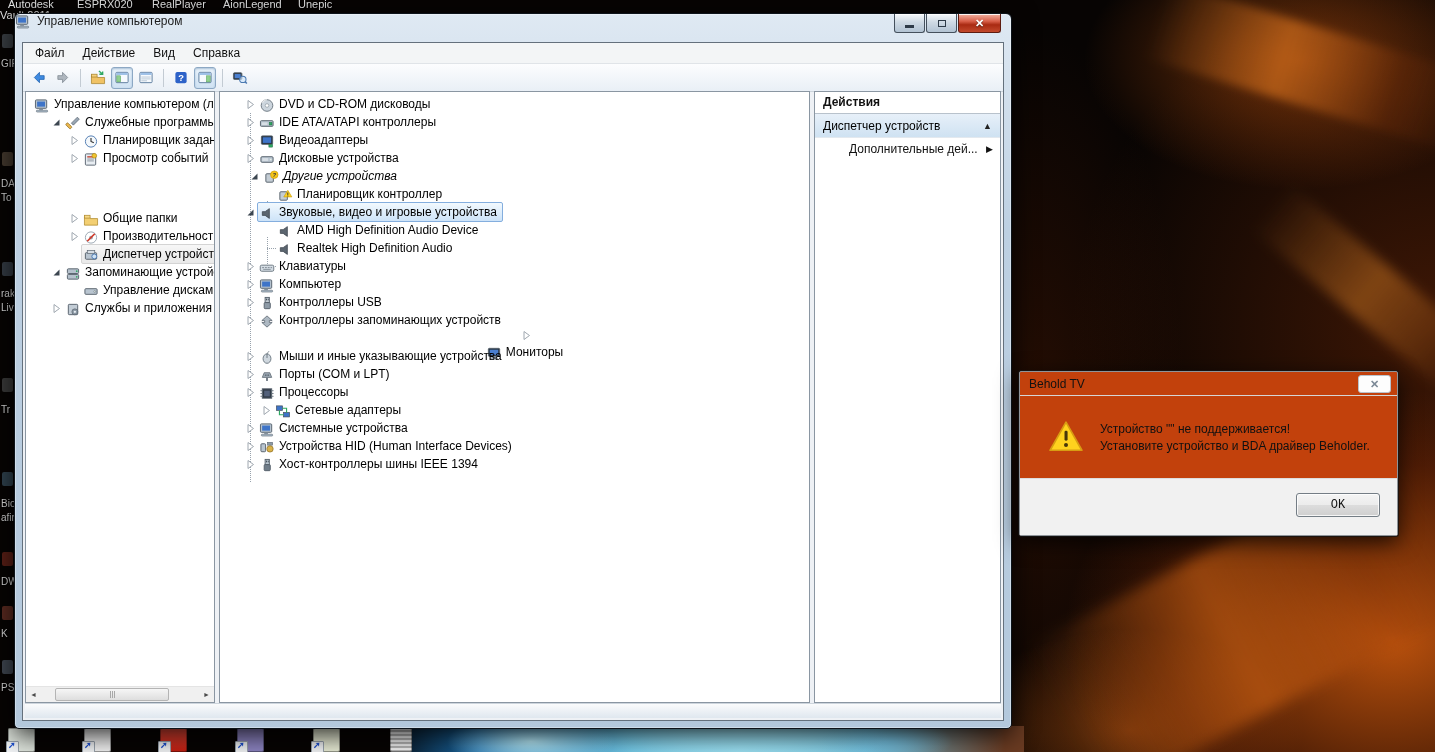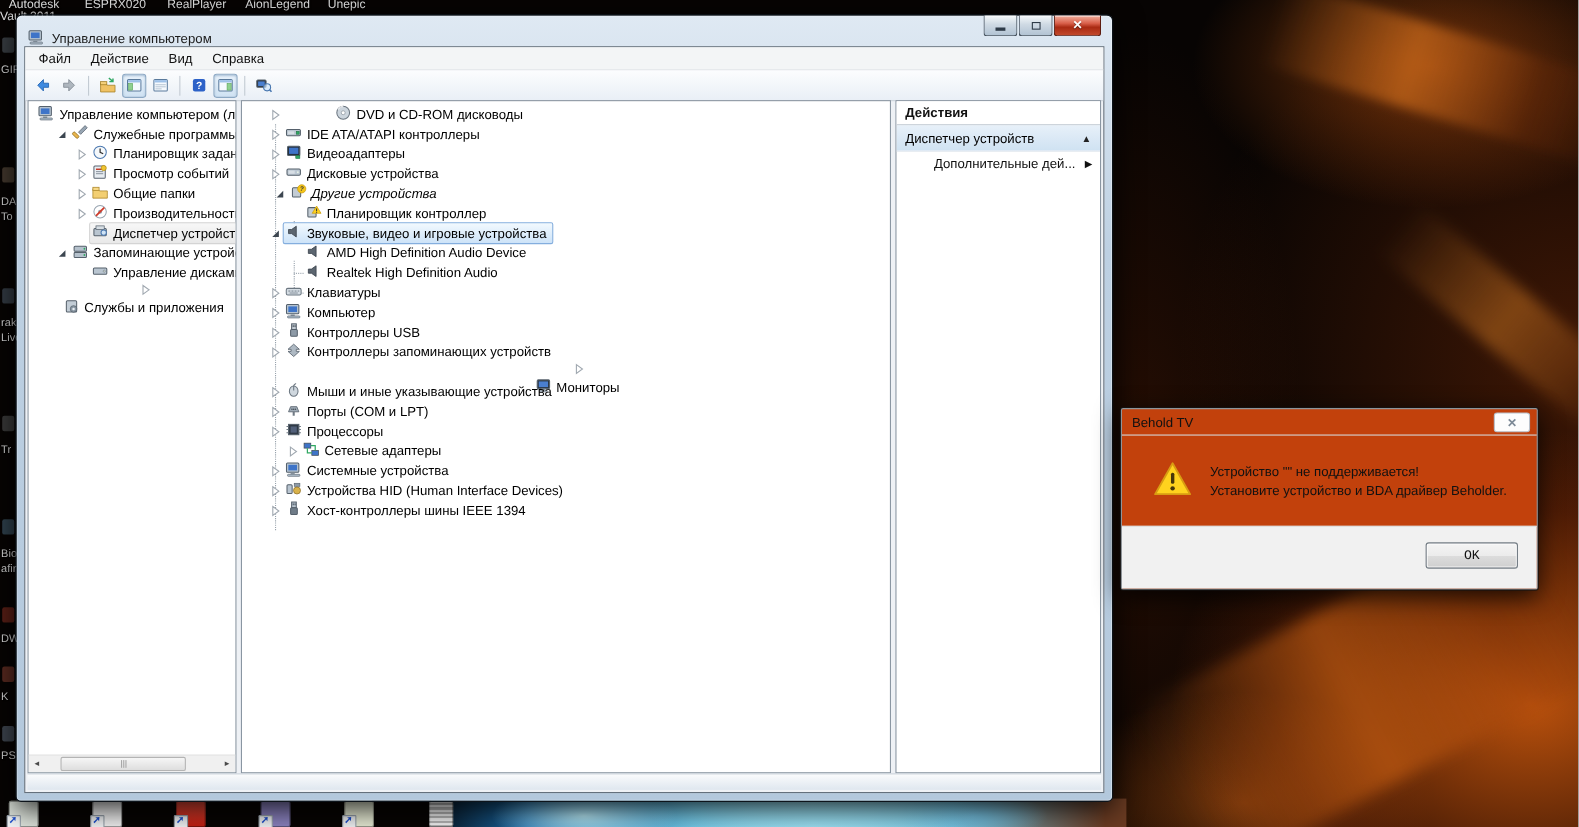--- a/index.html
+++ b/index.html
@@ -33,21 +33,21 @@
   .dico{position:absolute;border-radius:2px;}
   .shortcut{position:absolute;width:27px;height:24px;border-radius:2px;}
   .shortcut .arrow{position:absolute;left:-2px;bottom:-2px;width:11px;height:11px;background:#f2f4f6;border:1px solid #9aa4ae;border-radius:1px;}
   .shortcut .arrow:after{content:"➚";position:absolute;left:1px;top:-2px;font-size:9px;color:#1d4fd0;font-weight:bold;}
 
   
   .window{position:absolute;left:14px;top:13px;width:998px;height:716px;box-sizing:border-box;
     border:1px solid #0d141b;border-radius:6px 6px 5px 5px;
     background:linear-gradient(#dfe9f3,#bdd0e2 30%,#b3c8dc);
     box-shadow:0 0 0 1px rgba(255,255,255,.35) inset, 0 6px 26px rgba(0,0,0,.85);}
-  .titlebar{height:28px;display:flex;align-items:flex-end;gap:6px;padding-left:10px;font-size:12px;color:#1c1c1c;}
+  .titlebar{height:28px;display:flex;align-items:flex-start;gap:6px;font-size:12px;color:#1c1c1c;}
   .titlebar .ticon16{width:16px;height:16px;display:flex;}
   .caption{position:absolute;top:0px;right:10px;display:flex;}
   .cap{width:29px;height:18px;margin-left:1px;border:1px solid #44505c;border-top:none;border-radius:0 0 3px 3px;
     background:linear-gradient(#f6f9fb,#cfdae4 45%,#b2c3d3);display:flex;align-items:center;justify-content:center;
     box-shadow:inset 0 1px 0 rgba(255,255,255,.85);}
   .cap.close{width:41px;background:linear-gradient(#f3b3a2,#d9604a 40%,#a92a12 60%,#c2492c);border-color:#5d1c10;}
   .glyph-min{width:9px;height:3px;background:#2e3b48;margin-top:6px;}
   .glyph-max{width:8px;height:7px;border:1.5px solid #2e3b48;box-sizing:border-box;background:transparent;}
   .glyph-close{color:#fff;font-size:11px;font-weight:bold;text-shadow:0 1px 1px rgba(0,0,0,.5);line-height:16px;}
   .client{position:absolute;left:7px;right:7px;top:28px;bottom:7px;background:#eef1f5;border:1px solid #64707c;box-sizing:border-box;}
@@ -60,21 +60,21 @@
   .content{position:absolute;top:48px;left:2px;right:2px;bottom:17px;display:flex;gap:4px;}
   .pane{background:#fff;border:1px solid #8a96a2;box-sizing:border-box;overflow:hidden;position:relative;}
   .pane.left{width:190px;padding-top:3px;}
   .pane.center{flex:1;padding-top:3px;}
   .pane.right{width:187px;}
   .statusbar{position:absolute;left:2px;right:2px;bottom:2px;height:14px;background:linear-gradient(#fafbfc,#dfe7ef);border-top:1px solid #cdd5dd;}
 
   
   .trow{height:18px;line-height:18px;display:flex;align-items:center;white-space:nowrap;font-size:12px;color:#000;position:relative;}
   .expander{width:13px;height:13px;flex:none;display:flex;align-items:center;justify-content:center;z-index:2;background:transparent;}
-  .labwrap{display:flex;align-items:flex-start;gap:4px;padding:0 3px 0 1px;border:1px solid transparent;border-radius:2px;z-index:2;}
+  .labwrap{display:flex;align-items:flex-end;gap:4px;padding:0 3px 0 1px;border:1px solid transparent;border-radius:2px;z-index:2;}
   .labwrap.sel-blue{background:linear-gradient(#f2f9fe,#cde3f8);border-color:#84aede;}
   .labwrap.sel-gray{background:linear-gradient(#f7f7f7,#e9e9e9);border-color:#d4d4d4;}
   .ticon{width:16px;height:15px;flex:none;display:flex;align-items:center;justify-content:center;}
   .lab{padding-right:2px;}
   .vguide{position:absolute;border-left:1px dotted #98a2ac;width:0;z-index:1;}
   .hstub{position:absolute;border-top:1px dotted #98a2ac;height:0;z-index:1;}
 
   
   .hscroll{position:absolute;left:0;right:0;bottom:0;height:15px;background:#f0f0f0;border-top:1px solid #e4e4e4;display:flex;align-items:center;}
   .harrow{width:15px;height:15px;display:flex;align-items:center;justify-content:center;font-size:7px;color:#4a4a4a;}
@@ -331,21 +331,21 @@
                     <rect x="2" y="2" width="11" height="12" rx="1" fill="#e8edf2" stroke="#5a6470"></rect>
                     <rect x="4" y="4.5" width="7" height="1.4" fill="#c23b2a"></rect>
                     <rect x="4" y="7" width="7" height="1" fill="#8a949e"></rect>
                     <rect x="4" y="9" width="7" height="1" fill="#8a949e"></rect>
                     <circle cx="11.5" cy="4" r="2.5" fill="#f0c430" stroke="#b08a10" stroke-width="0.7"></circle>
                   </svg>
                 </span>
                 <span class="lab">Просмотр событий</span>
               </span>
             </div>
-            <div class="trow" style="padding-left: 42px;">
+            <div class="trow" style="padding-left: 42px; margin-top: 42px;">
               <span class="expander">
                 <svg width="11" height="11" viewBox="0 0 11 11">
                   <polygon points="3,1.5 8.5,5.5 3,9.5" fill="#ffffff" stroke="#a0a8b0"></polygon>
                 </svg>
               </span>
               <span class="labwrap">
                 <span class="ticon">
                   <svg width="16" height="15" viewBox="0 0 16 16">
                     <path d="M1 5 h5 l1.5 2 H15 v7 H1 Z" fill="#f3cf72" stroke="#b08b2f" stroke-width="0.8"></path>
                     <rect x="1" y="3.5" width="6" height="3" fill="#f7d987" stroke="#b08b2f" stroke-width="0.8"></rect>
@@ -407,21 +407,21 @@
               <span class="labwrap">
                 <span class="ticon">
                   <svg width="16" height="15" viewBox="0 0 16 16">
                     <rect x="1.5" y="5" width="13" height="6" rx="1" fill="#b9c5d0" stroke="#55606b"></rect>
                     <circle cx="12" cy="8" r="1" fill="#e8f2e8" stroke="#55606b" stroke-width="0.5"></circle>
                   </svg>
                 </span>
                 <span class="lab">Управление дисками</span>
               </span>
             </div>
-            <div class="trow" style="padding-left: 24px; flex-direction: column;">
+            <div class="trow" style="padding-left: 24px;">
               <span class="expander">
                 <svg width="11" height="11" viewBox="0 0 11 11">
                   <polygon points="3,1.5 8.5,5.5 3,9.5" fill="#ffffff" stroke="#a0a8b0"></polygon>
                 </svg>
               </span>
               <span class="labwrap">
                 <span class="ticon">
                   <svg width="16" height="15" viewBox="0 0 16 16">
                     <rect x="3" y="2.5" width="10" height="11" rx="1" fill="#c3cdd6" stroke="#55606b"></rect>
                     <circle cx="10" cy="10.5" r="3.2" fill="#8b98a4" stroke="#55606b" stroke-width="0.7"></circle>
@@ -432,21 +432,21 @@
               </span>
             </div>
           </div>
         <div class="pane center" id="device-tree">
           <div class="vguide" style="left:30px;top:21px;height:369px;"></div>
           <div class="vguide" style="left:47px;top:109px;height:11px;"></div>
           <div class="hstub" style="left:47px;top:120px;width:9px;"></div>
           <div class="vguide" style="left:47px;top:145px;height:29px;"></div>
           <div class="hstub" style="left:47px;top:156px;width:9px;"></div>
           <div class="hstub" style="left:47px;top:174px;width:9px;"></div>
-            <div class="trow" style="padding-left: 24px; gap: 45px;">
+            <div class="trow" style="padding-left: 24px;">
               <span class="expander">
                 <svg width="11" height="11" viewBox="0 0 11 11">
                   <polygon points="3,1.5 8.5,5.5 3,9.5" fill="#ffffff" stroke="#a0a8b0"></polygon>
                 </svg>
               </span>
               <span class="labwrap">
                 <span class="ticon">
                   <svg width="16" height="15" viewBox="0 0 16 16">
                     <circle cx="8" cy="8" r="6.2" fill="#ccd5dd" stroke="#6b7680"></circle>
                     <circle cx="8" cy="8" r="1.9" fill="#fff" stroke="#8a949c" stroke-width="0.7"></circle>

